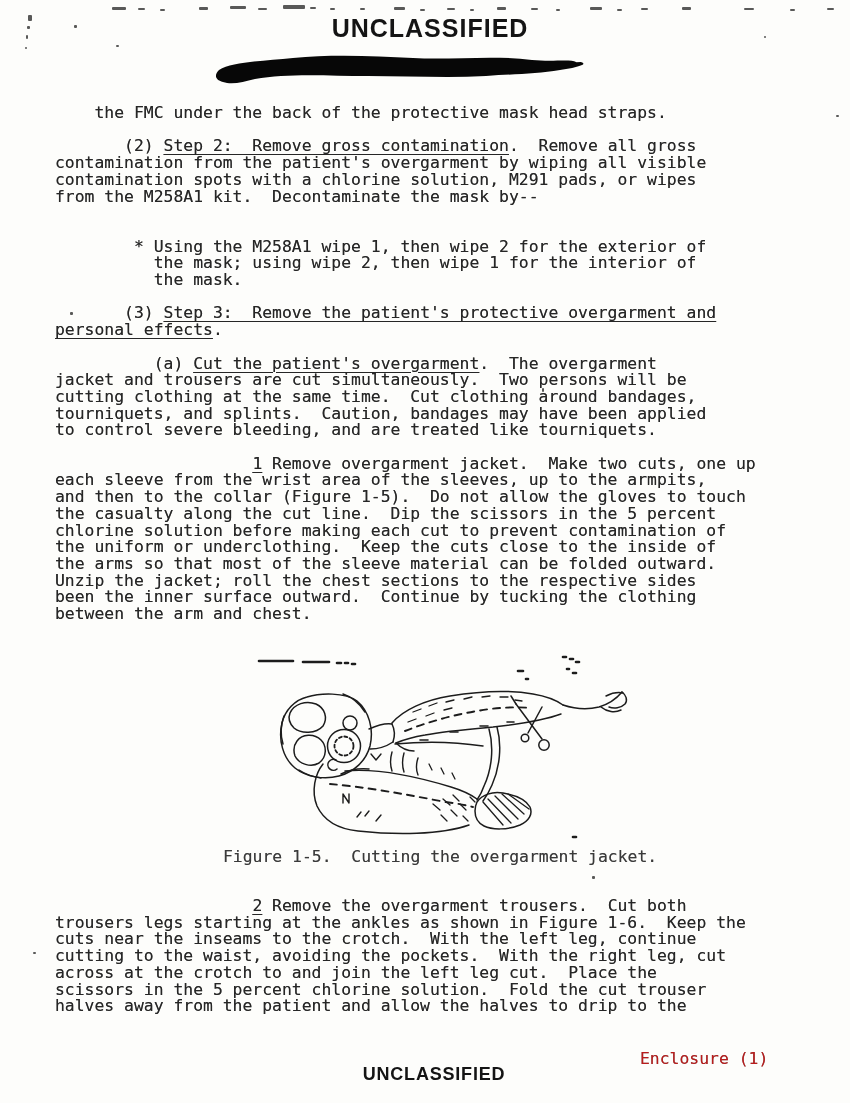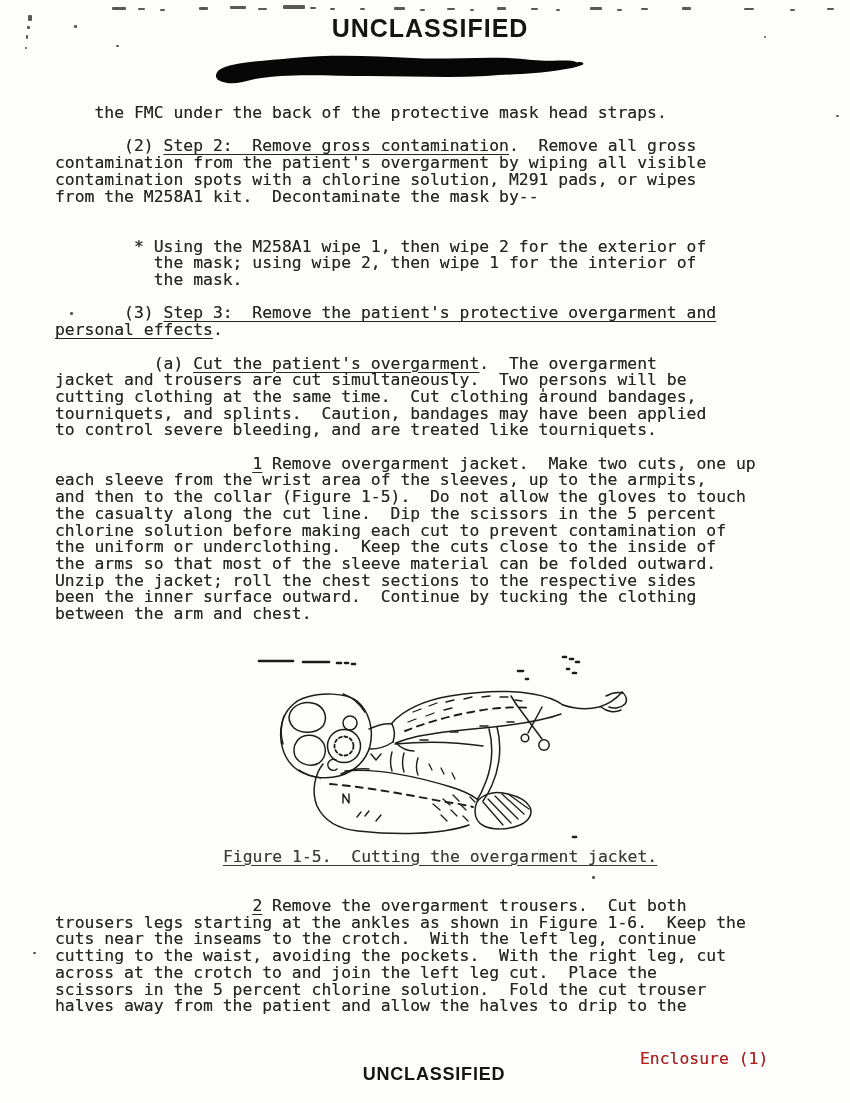--- a/index.html
+++ b/index.html
@@ -8,21 +8,21 @@
   .page{position:absolute;inset:0;background:#fdfdfb;}
   
   .textcol{position:absolute;left:55px;}
   .tline{white-space:pre;font:16.4px/16.7px "DejaVu Sans Mono", monospace;color:#262626;
          text-shadow:0 0 .5px rgba(20,20,20,.55);}
   .tline u{text-underline-offset:3px;text-decoration-thickness:1.2px;}
   #text-top{top:105px;}
   #text-bottom{top:898px;}
   .caption{position:absolute;left:223px;top:849px;white-space:pre;
            font:16.4px/16.7px "DejaVu Sans Mono", monospace;color:#3a3a3a;
-           text-decoration:underline;text-underline-offset:3px;text-shadow:0 0 .6px rgba(40,40,40,.5);}
+           text-underline-offset:3px;text-shadow:0 0 .6px rgba(40,40,40,.5);}
   .enclosure{position:absolute;left:640px;top:1051px;white-space:pre;
              font:16.4px/16.7px "DejaVu Sans Mono", monospace;color:#b91c1c;
              text-shadow:0 0 .5px rgba(20,20,20,.5);}
   .classif{position:absolute;left:0;right:0;text-align:center;
            font-family:"Liberation Sans", sans-serif;font-weight:bold;color:#141414;}
   .classif.top{top:14px;font-size:25px;letter-spacing:1px;transform:translateX(5px);}
   .classif.bottom{top:1064px;font-size:18px;letter-spacing:.8px;transform:translateX(9px);}
   .redaction{position:absolute;left:210px;top:49px;width:375px;height:38px;}
   .figure{position:absolute;left:245px;top:652px;width:420px;height:200px;}
   .speckles i{position:absolute;display:block;background:#2a2a2a;border-radius:1px;opacity:.78;}

